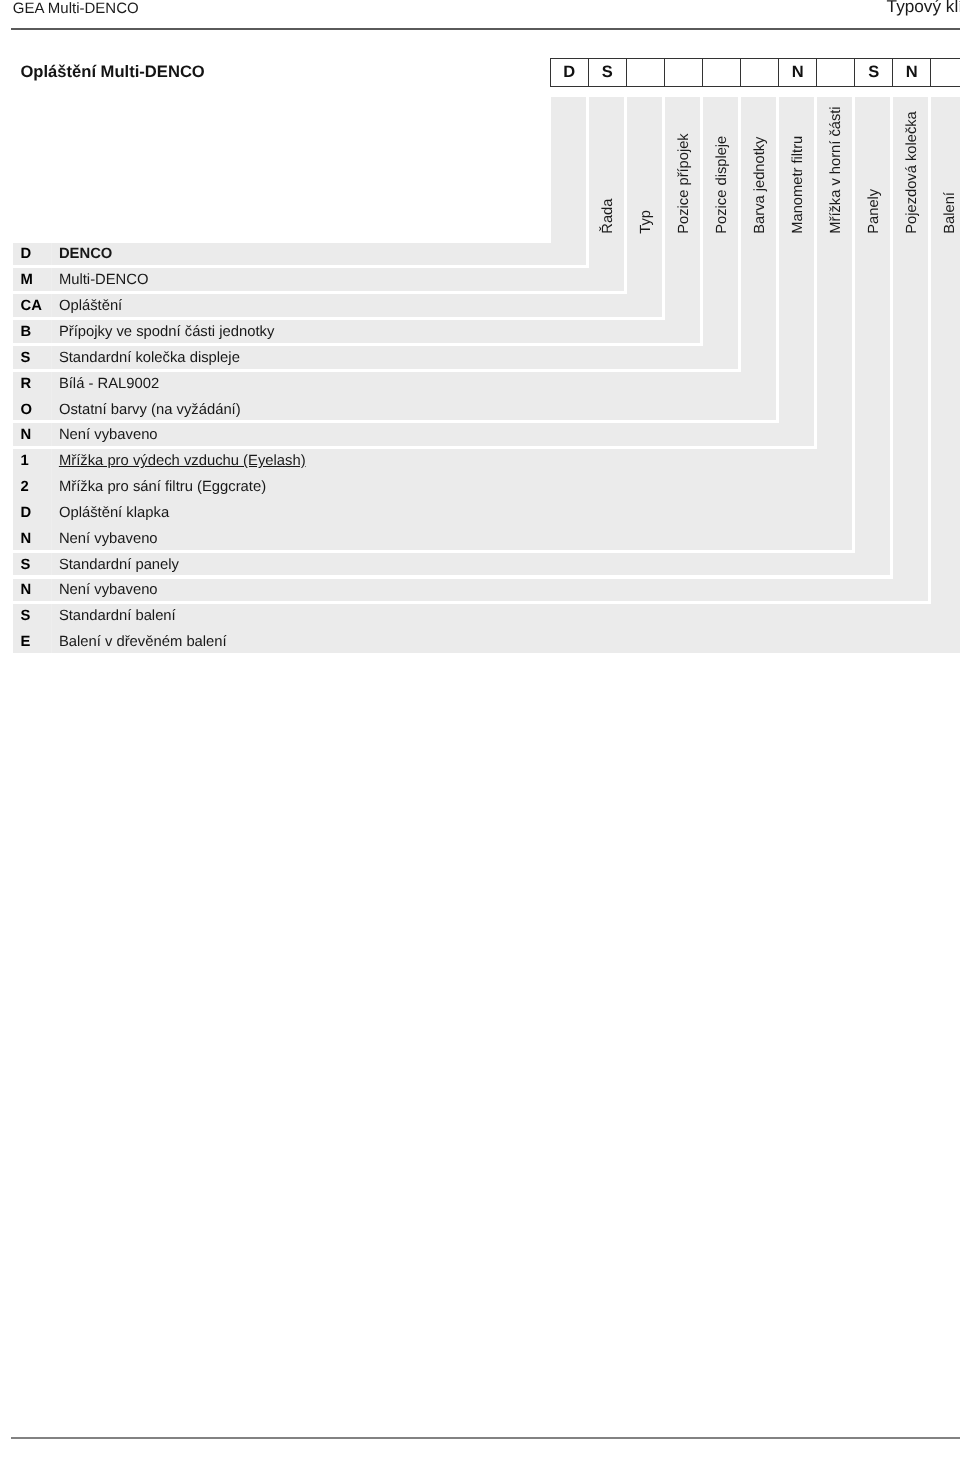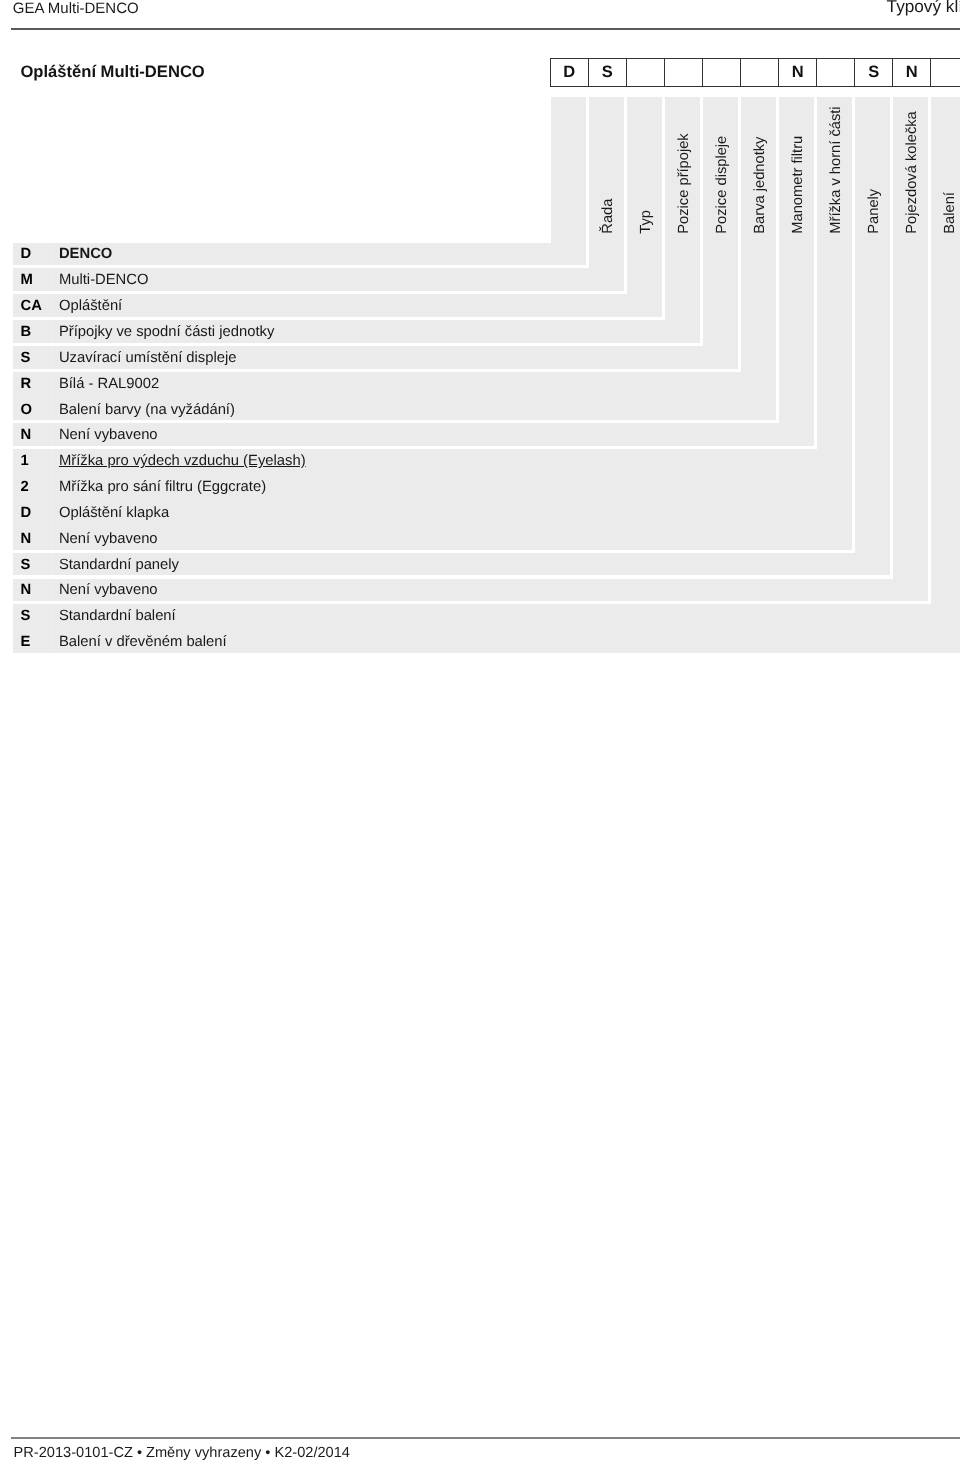--- a/index.html
+++ b/index.html
@@ -111,25 +111,25 @@
       <div class="codesep" style="left: 40px; top: 604.4px; height: 48.55px;"></div>
       <div class="rcode" style="left: 9.5px; top: 246.4px;">D</div>
       <div class="rdesc" style="left: 47.9px; top: 246.4px; font-weight: bold;">DENCO</div>
       <div class="rcode" style="left: 9.5px; top: 272.25px;">M</div>
       <div class="rdesc" style="left: 47.9px; top: 272.25px;">Multi-DENCO</div>
       <div class="rcode" style="left: 9.5px; top: 298.1px;">CA</div>
       <div class="rdesc" style="left: 47.9px; top: 298.1px;">Opláštění</div>
       <div class="rcode" style="left: 9.5px; top: 323.95px;">B</div>
       <div class="rdesc" style="left: 47.9px; top: 323.95px;">Přípojky ve spodní části jednotky</div>
       <div class="rcode" style="left: 9.5px; top: 349.8px;">S</div>
-      <div class="rdesc" style="left: 47.9px; top: 349.8px;">Uzavírací umístění displeje</div>
+      <div class="rdesc" style="left: 47.9px; top: 349.8px;">Standardní kolečka displeje</div>
       <div class="rcode" style="left: 9.5px; top: 375.65px;">R</div>
       <div class="rdesc" style="left: 47.9px; top: 375.65px;">Bílá - RAL9002</div>
       <div class="rcode" style="left: 9.5px; top: 401.5px;">O</div>
-      <div class="rdesc" style="left: 47.9px; top: 401.5px;">Balení barvy (na vyžádání)</div>
+      <div class="rdesc" style="left: 47.9px; top: 401.5px;">Ostatní barvy (na vyžádání)</div>
       <div class="rcode" style="left: 9.5px; top: 427.35px;">N</div>
       <div class="rdesc" style="left: 47.9px; top: 427.35px;">Není vybaveno</div>
       <div class="rcode" style="left: 9.5px; top: 453.2px;">1</div>
       <div class="rdesc" style="left: 47.9px; top: 453.2px; text-decoration: underline;">Mřížka pro výdech vzduchu (Eyelash)</div>
       <div class="rcode" style="left: 9.5px; top: 479.05px;">2</div>
       <div class="rdesc" style="left: 47.9px; top: 479.05px;">Mřížka pro sání filtru (Eggcrate)</div>
       <div class="rcode" style="left: 9.5px; top: 504.9px;">D</div>
       <div class="rdesc" style="left: 47.9px; top: 504.9px;">Opláštění klapka</div>
       <div class="rcode" style="left: 9.5px; top: 530.75px;">N</div>
       <div class="rdesc" style="left: 47.9px; top: 530.75px;">Není vybaveno</div>
@@ -137,16 +137,15 @@
       <div class="rdesc" style="left: 47.9px; top: 556.6px;">Standardní panely</div>
       <div class="rcode" style="left: 9.5px; top: 582.45px;">N</div>
       <div class="rdesc" style="left: 47.9px; top: 582.45px;">Není vybaveno</div>
       <div class="rcode" style="left: 9.5px; top: 608.3px;">S</div>
       <div class="rdesc" style="left: 47.9px; top: 608.3px;">Standardní balení</div>
       <div class="rcode" style="left: 9.5px; top: 634.15px;">E</div>
       <div class="rdesc" style="left: 47.9px; top: 634.15px;">Balení v dřevěném balení</div>
     </div>
 
   <div class="ftr-rule"></div>
-  <div class="ftr-left">PR-2013-0101-CZ • Změny vyhrazeny • K2-02/2014</div>
   <div class="ftr-right">7</div>
 
 </div>
 
 </body></html>

